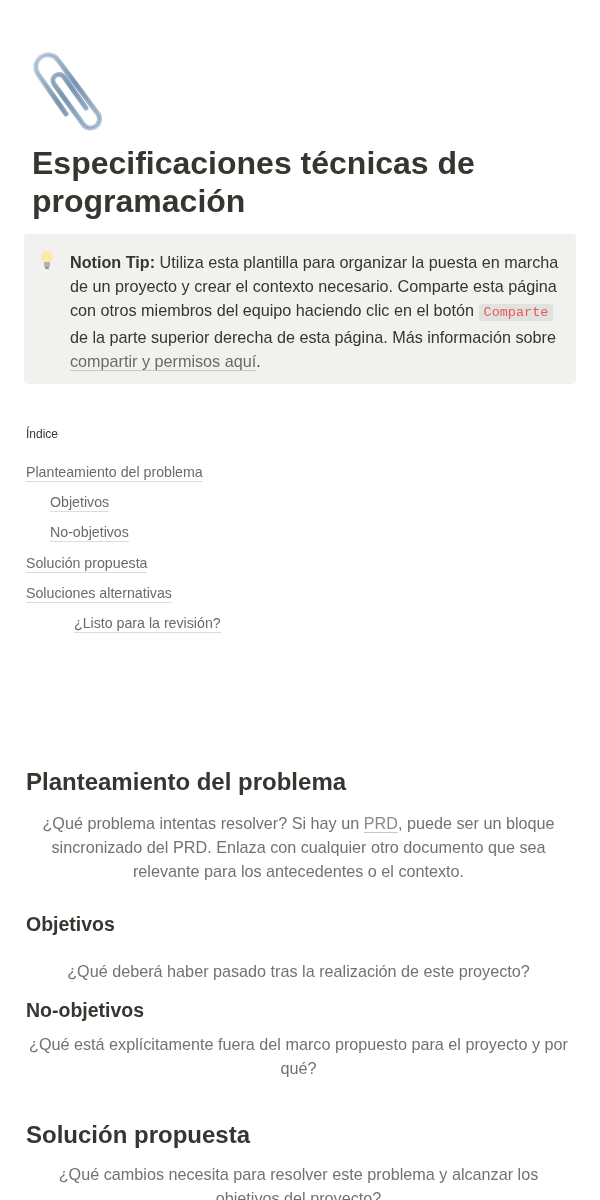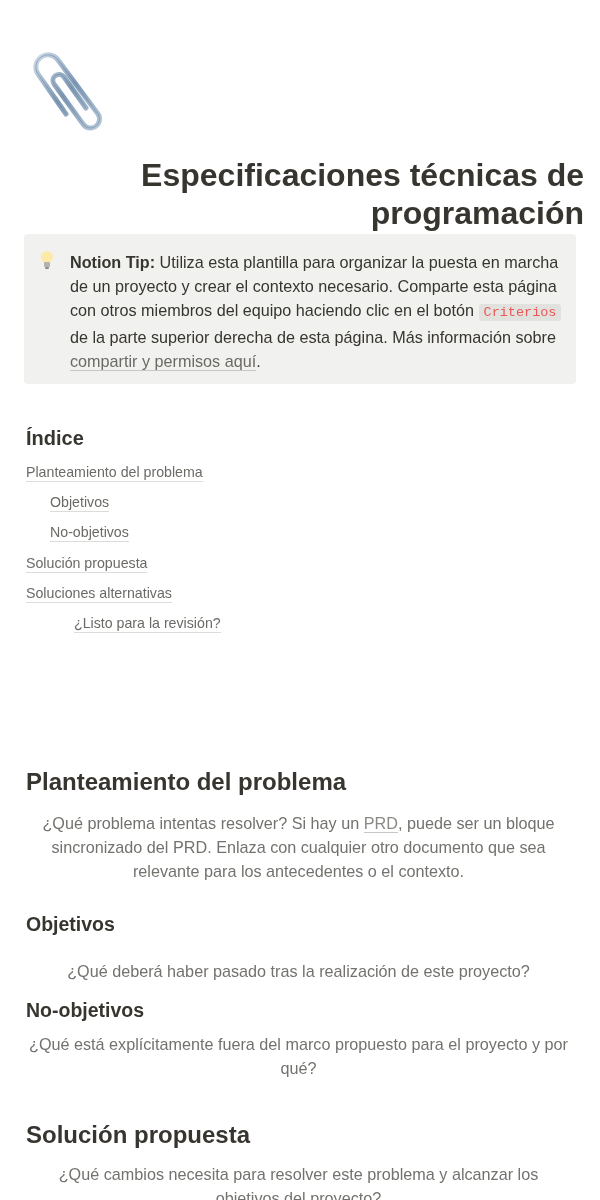--- a/index.html
+++ b/index.html
@@ -5,39 +5,39 @@
   html, body { margin: 0; padding: 0; background: #ffffff; }
   body {
     width: 600px; height: 1200px; overflow: hidden;
     font-family: "Liberation Sans", "DejaVu Sans", sans-serif;
     color: #37352f;
   }
   .page { position: relative; padding: 0 26px; }
   .icon-wrap { position: absolute; left: 26px; top: 44px; width: 90px; height: 90px; }
   .title {
     position: absolute; left: 28px; top: 140px; width: 540px;
-    font-size: 32px; font-weight: bold; line-height: 38px; color: #37352f; margin: 16px; text-align: right;
+    font-size: 32px; font-weight: bold; line-height: 38px; color: #37352f; margin: 4px;
   }
   .callout {
     position: absolute; left: 24px; top: 234px; width: 552px; height: 150px;
     background: #f1f1ef; border-radius: 4px; box-sizing: border-box;
   }
   .callout-icon { position: absolute; left: 14px; top: 16px; width: 18px; height: 20px; }
   .callout-text {
     position: absolute; left: 46px; top: 16px; width: 495px;
     font-size: 16.2px; line-height: 24px; color: #37352f;
   }
   .callout-text b { font-weight: bold; }
   .code {
     font-family: "Liberation Mono", "DejaVu Sans Mono", monospace;
     font-size: 13.5px; color: #eb5757; background: rgba(135,131,120,0.15);
     border-radius: 3px; padding: 1px 5px;
   }
   .link { color: #6b6a66; border-bottom: 1px solid #c8c7c3; text-decoration: none; margin-top: 20px; }
-  .toc-title { position: absolute; left: 26px; top: 427px; font-size: 20px; color: #37352f; font-weight: bold; }
+  .toc-title { position: absolute; left: 26px; top: 427px; font-size: 12px; color: #37352f; }
   .toc { position: absolute; left: 26px; top: 462px; width: 540px; }
   .toc-item {
     height: 30.2px; font-size: 14.2px; line-height: 20px; color: #6b6a66;
     display: block;
   }
   .toc-item span { border-bottom: 1px solid #dedcd8; padding-bottom: 1px; }
   .lvl1 { padding-left: 24px; }
   .lvl2 { padding-left: 48px; }
   .h2 { position: absolute; left: 26px; font-size: 24px; font-weight: bold; color: #37352f; margin: 0; line-height: 30px; }
   .h3 { position: absolute; left: 26px; font-size: 19.5px; font-weight: bold; color: #37352f; margin: 0; line-height: 24px; }
@@ -67,21 +67,21 @@
 
   <div class="callout">
     <span class="callout-icon">
       <svg width="18" height="20" viewBox="0 0 18 20">
         <circle cx="9" cy="7" r="6" fill="#fde9a8"></circle>
         <rect x="6" y="12" width="6" height="5" rx="1" fill="#b5b3ad"></rect>
         <rect x="7" y="17" width="4" height="2" rx="1" fill="#8f8d88"></rect>
       </svg>
     </span>
     <div class="callout-text">
-      <b>Notion Tip:</b><span> Utiliza esta plantilla para organizar la puesta en marcha de un proyecto y crear el contexto necesario. Comparte esta página con otros miembros del equipo haciendo clic en el botón </span><span class="code">Criterios</span><span> de la parte superior derecha de esta página. Más información sobre </span><a class="link">compartir y permisos aquí</a><span>.</span>
+      <b>Notion Tip:</b><span> Utiliza esta plantilla para organizar la puesta en marcha de un proyecto y crear el contexto necesario. Comparte esta página con otros miembros del equipo haciendo clic en el botón </span><span class="code">Comparte</span><span> de la parte superior derecha de esta página. Más información sobre </span><a class="link">compartir y permisos aquí</a><span>.</span>
     </div>
   </div>
 
   <div class="toc-title">Índice</div>
   <div class="toc">
     <a class="toc-item"><span>Planteamiento del problema</span></a>
     <a class="toc-item lvl1"><span>Objetivos</span></a>
     <a class="toc-item lvl1"><span>No-objetivos</span></a>
     <a class="toc-item"><span>Solución propuesta</span></a>
     <a class="toc-item"><span>Soluciones alternativas</span></a>

